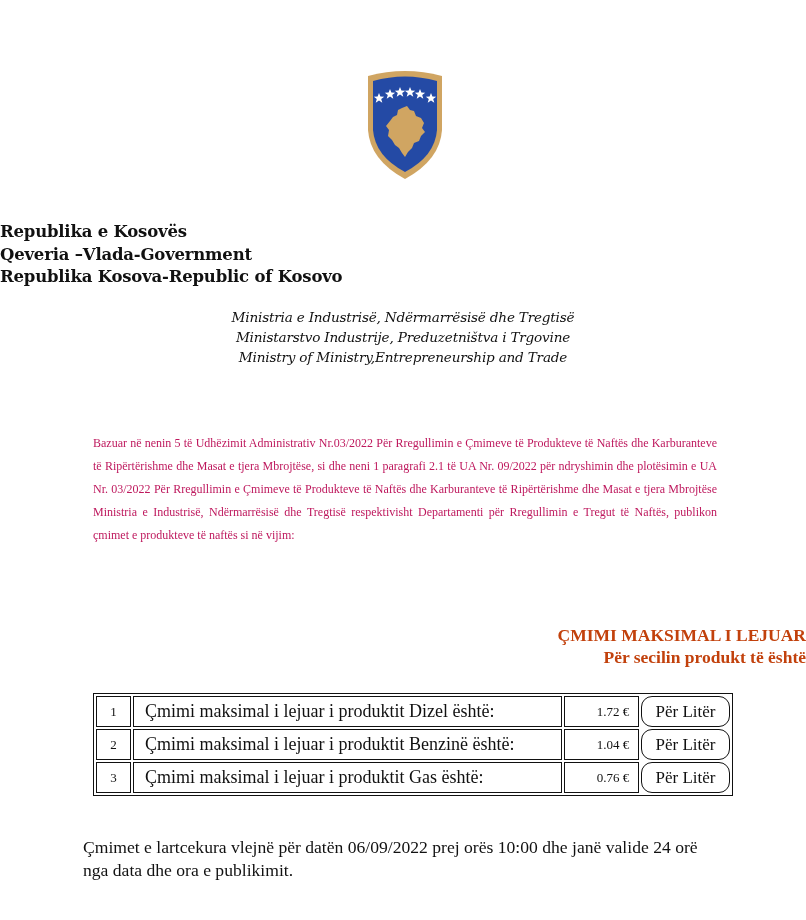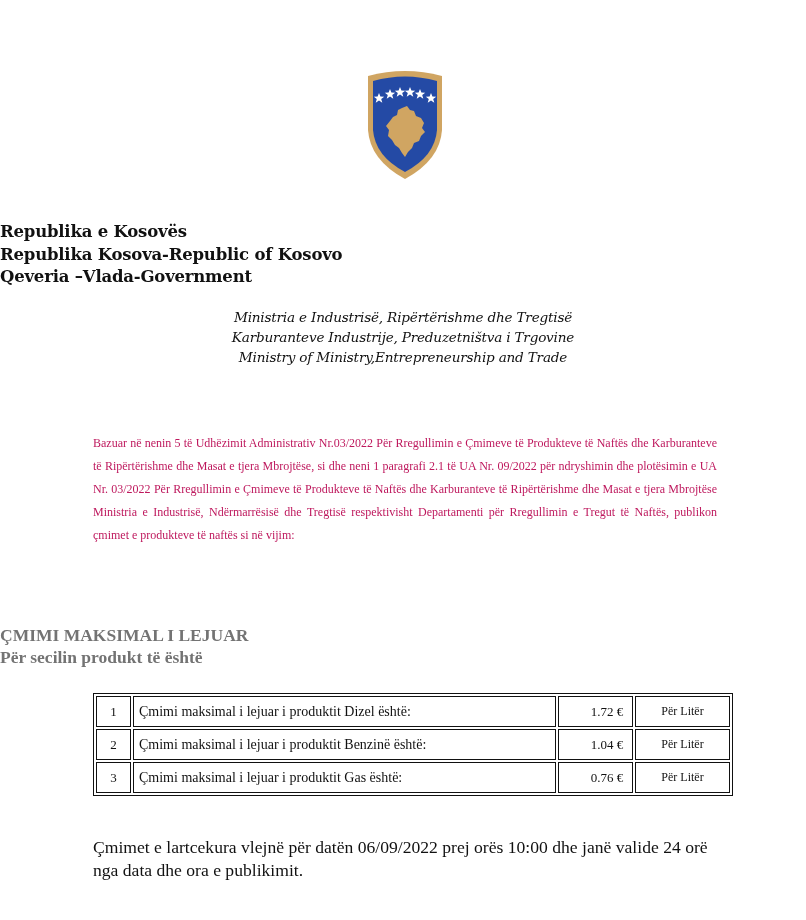--- a/index.html
+++ b/index.html
@@ -56,26 +56,26 @@
       font-size: 12px;
       line-height: 23px;
       text-align: justify;
       color: #be185d;
     }
     .section-title {
       position: absolute;
       left: 0;
       top: 624px;
       width: 806px;
-      text-align: left;
+      text-align: right;
       font-family: "Liberation Serif", serif;
       font-weight: bold;
       font-size: 17.5px;
       line-height: 22px;
-      color: #737373;
+      color: #c2410c;
     }
     .price-table {
       position: absolute;
       left: 93px;
       top: 693px;
       width: 640px;
       border-collapse: separate;
       border-spacing: 2px;
       border: 1.5px solid #111;
       font-family: "Liberation Serif", serif;
@@ -87,37 +87,38 @@
       padding: 0;
       vertical-align: middle;
     }
     .price-table td.col-num {
       width: 33px;
       text-align: center;
       font-size: 13px;
     }
     .price-table td.col-desc {
       width: 416px;
-      font-size: 14px;
-      padding-left: 5px;
+      font-size: 18px;
+      padding-left: 11px;
       white-space: nowrap;
     }
     .price-table td.col-price {
       width: 50px;
       text-align: center;
       font-size: 13px;
       padding-left: 23px;
     }
     .price-table td.col-unit {
       text-align: center;
-      font-size: 12px;
+      font-size: 17px;
+      border-radius: 11px;
     }
     .validity-paragraph {
       position: absolute;
-      left: 93px;
+      left: 83px;
       top: 836px;
       width: 640px;
       font-family: "Liberation Serif", serif;
       font-size: 17.6px;
       line-height: 23px;
       color: #111;
     }
   </style>
 </head>
 <body>
@@ -137,27 +138,27 @@
       <polygon points="56,21 57.4,24.6 61.2,24.7 58.2,27 59.3,30.7 56,28.5 52.7,30.7 53.8,27 50.8,24.7 54.6,24.6"></polygon>
       <polygon points="67,25 68.4,28.6 72.2,28.7 69.2,31 70.3,34.7 67,32.5 63.7,34.7 64.8,31 61.8,28.7 65.6,28.6"></polygon>
     </g>
 
     <path d="M38 40 L43 38 L46 42 L50 43 L52 48 L57 50 L60 55 L58 60 L61 64 L57 68 L55 73 L50 75 L48 80 L44 84 L41 89 L38 85 L35 80 L31 77 L28 72 L24 68 L25 62 L22 58 L26 53 L29 49 L33 47 L34 42 Z" fill="#D0A562"></path>
   </svg>
 </div>
 
 <div class="header-block">
   <div>Republika e Kosovës</div>
+  <div>Qeveria –Vlada-Government</div>
   <div>Republika Kosova-Republic of Kosovo</div>
-  <div>Qeveria –Vlada-Government</div>
 </div>
 
 <div class="ministry-block">
-  <div>Ministria e Industrisë, Ripërtërishme dhe Tregtisë</div>
-  <div>Karburanteve Industrije, Preduzetništva i Trgovine</div>
+  <div>Ministria e Industrisë, Ndërmarrësisë dhe Tregtisë</div>
+  <div>Ministarstvo Industrije, Preduzetništva i Trgovine</div>
   <div>Ministry of Ministry,Entrepreneurship and Trade</div>
 </div>
 
 <p class="intro-paragraph" style="margin:0;">Bazuar në nenin 5 të Udhëzimit Administrativ Nr.03/2022 Për Rregullimin e Çmimeve të Produkteve të Naftës dhe Karburanteve të Ripërtërishme dhe Masat e tjera Mbrojtëse, si dhe neni 1 paragrafi 2.1 të UA Nr. 09/2022 për ndryshimin dhe plotësimin e UA Nr. 03/2022 Për Rregullimin e Çmimeve të Produkteve të Naftës dhe Karburanteve të Ripërtërishme dhe Masat e tjera Mbrojtëse Ministria e Industrisë, Ndërmarrësisë dhe Tregtisë respektivisht Departamenti për Rregullimin e Tregut të Naftës, publikon çmimet e produkteve të naftës si në vijim:</p>
 
 <div class="section-title">
   <div>ÇMIMI MAKSIMAL I LEJUAR</div>
   <div>Për secilin produkt të është</div>
 </div>
 

